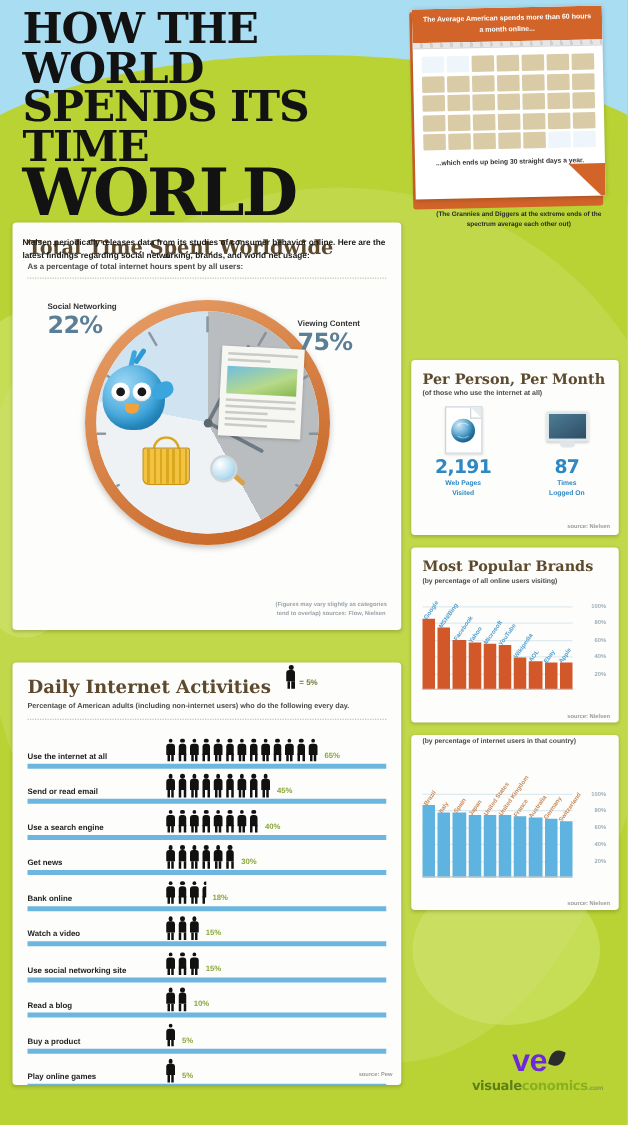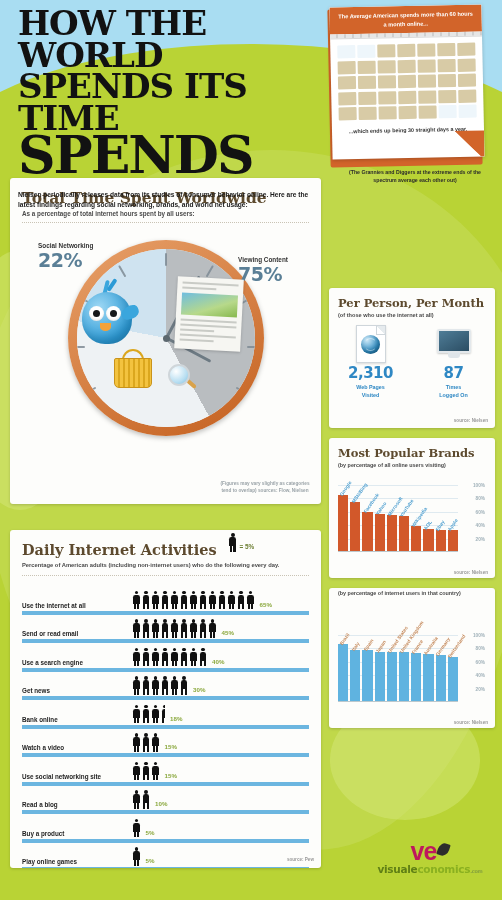--- a/index.html
+++ b/index.html
@@ -349,22 +349,22 @@
   }
   .pfig s{
     position:absolute; left:1.6px; top:12.6px; width:2.4px; height:6.4px; background:#111;
   }
   .pfig s.r{ left:5.1px; }
   .legend-fig{ display:inline-block; vertical-align:-3px; }
 
   
   .logo{ position:absolute; left:370px; top:840px; width:120px; z-index:8; text-align:center; }
   .logo-ve{
-    font-family:Liberation Sans, sans-serif; font-size:25px; font-weight:bold;
-    color:#be185d; letter-spacing:-1px; line-height:.9;
+    font-family:Liberation Mono, monospace; font-size:25px; font-weight:bold;
+    color:#6d28d9; letter-spacing:-1px; line-height:.9;
   }
   .logo-txt{
     font-family:"DejaVu Sans",sans-serif; font-size:10.5px; font-weight:bold;
     color:#5f7f15; letter-spacing:-.3px;
   }
   .logo-txt span{ font-size:5px; color:#87a33d; }
   .logo-leaf{
     display:inline-block; width:11px; height:13px; background:#2c2c2c;
     border-radius:60% 10% 60% 10%; transform:rotate(18deg); margin-left:2px;
     vertical-align:4px;
@@ -377,21 +377,21 @@
 
   <div class="bg-blue"></div>
   <div class="bg-green-hill"></div>
   <div class="bg-lite-swoop"></div>
   <div class="bg-cloud" style="left:330px;top:700px;width:150px;height:120px;"></div>
   <div class="bg-cloud" style="left:-40px;top:250px;width:120px;height:260px;"></div>
 
   <div class="header">
     <div class="title-line t1">HOW THE WORLD</div>
     <div class="title-line t2">SPENDS ITS TIME</div>
-    <div class="title-line t3">SPENDS</div>
+    <div class="title-line t3">WORLD</div>
     <div class="lede">Nielsen periodically releases data from its studies of consumer behavior online. Here are the latest findings regarding social networking, brands, and world net usage:</div>
   </div>
 
   <div class="cal-wrap">
     <div class="cal-shadow"></div>
     <div class="cal-card">
       <div class="cal-head">The Average American spends more than 60 hours a month online...</div>
       <div class="cal-binder"></div>
       <div class="cal-grid" id="cal-grid">
           <div class="cal-cell"></div>
@@ -512,21 +512,21 @@
   <div class="card" id="card-pp">
     <div class="card-h">Per Person, Per Month</div>
     <div class="card-sub">(of those who use the internet at all)</div>
     <div class="pp-row" id="pp-row">
         <div class="pp-item">
           <div class="pp-ico">
             <div class="page-ico">
               <div class="globe"></div>
             </div>
           </div>
-          <div class="pp-num">2,310</div>
+          <div class="pp-num">2,191</div>
           <div class="pp-lab">Web Pages<br>Visited</div>
         </div>
         <div class="pp-item">
           <div class="pp-ico">
             <div class="monitor">
               <div class="scr"></div>
               <div class="std"></div>
             </div>
           </div>
           <div class="pp-num">87</div>

